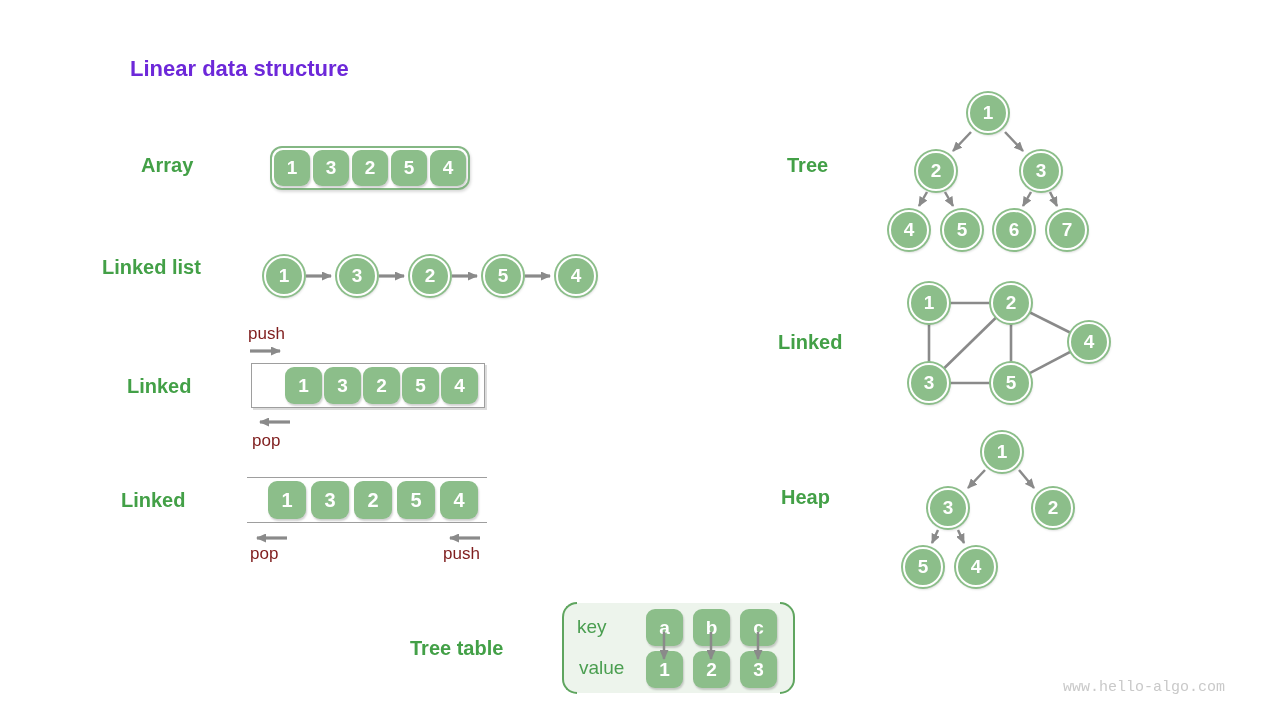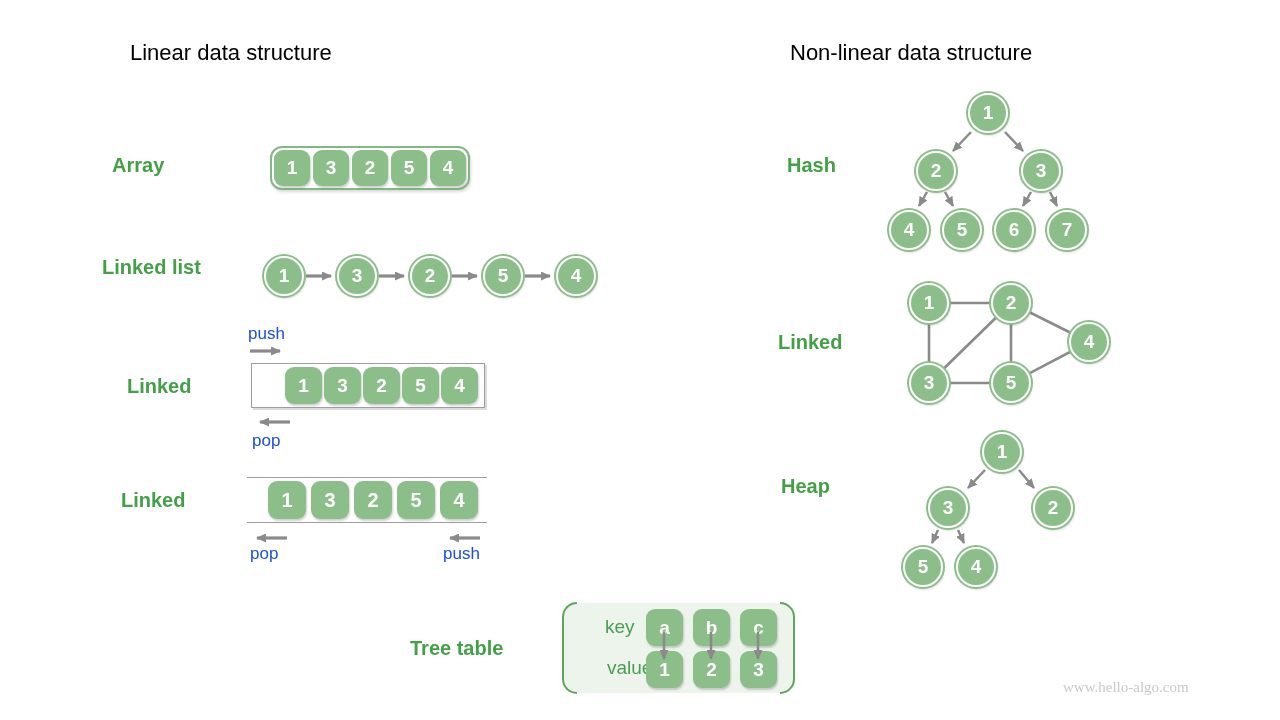--- a/index.html
+++ b/index.html
@@ -3,23 +3,23 @@
 <meta charset="utf-8">
 <style>
   html,body{margin:0;padding:0;background:#fff;}
   #canvas{position:relative;width:1280px;height:720px;background:#ffffff;overflow:hidden;
           font-family:"Liberation Sans",sans-serif;}
   svg.layer{position:absolute;left:0;top:0;pointer-events:none;}
   #svg-under{z-index:1;}
   .html-layer{position:absolute;left:0;top:0;width:100%;height:100%;z-index:2;}
   #svg-over{z-index:3;}
 
-  .h1{position:absolute;font-weight:normal;font-size:22px;color:#000000;white-space:nowrap;}
+  .h1{position:absolute;font-weight:bold;font-size:22px;color:#6d28d9;white-space:nowrap;margin-top:16px;}
   .lbl{position:absolute;font-weight:bold;font-size:20px;color:#43a047;white-space:nowrap;}
-  .op{position:absolute;font-size:17px;color:#1d4ed8;white-space:nowrap;}
+  .op{position:absolute;font-size:17px;color:#7f1d1d;white-space:nowrap;}
 
   .row{position:absolute;display:flex;}
   .sq{display:flex;align-items:center;justify-content:center;background:#8cbe8a;color:#fff;
       font-weight:bold;font-size:19px;border-radius:9px;box-shadow:1px 2px 2px rgba(0,0,0,.18);}
 
   .circle{position:absolute;width:40px;height:40px;box-sizing:border-box;border-radius:50%;
       background:#8cbe8a;border:2px solid #ffffff;
       box-shadow:0 0 0 2px #8cbe8a,1px 2px 3px rgba(0,0,0,.22);
       color:#fff;font-weight:bold;font-size:19px;display:flex;align-items:center;justify-content:center;}
 
@@ -35,25 +35,25 @@
   .queue-line{position:absolute;width:240px;height:0;border-top:1.6px solid #9e9e9e;}
   .queue-row{left:268px;top:481px;gap:5px;}
   .queue-row .sq{width:38px;height:38px;font-size:20px;}
 
   .hash-bg{position:absolute;left:563px;top:603px;width:232px;height:90px;background:#edf4ec;border-radius:14px;}
   .bracket{position:absolute;top:602px;width:15px;height:92px;box-sizing:border-box;border:2.5px solid transparent;}
   .bracket.l{left:562px;border-left-color:#5fa55f;border-top-color:#5fa55f;border-bottom-color:#5fa55f;
       border-right:none;border-radius:16px 0 0 16px;}
   .bracket.r{left:780px;border-right-color:#5fa55f;border-top-color:#5fa55f;border-bottom-color:#5fa55f;
       border-left:none;border-radius:0 16px 16px 0;}
-  .hash-lbl{position:absolute;font-size:19px;color:#4a9e50;white-space:nowrap;margin-left:28px;}
+  .hash-lbl{position:absolute;font-size:19px;color:#4a9e50;white-space:nowrap;}
   .hash-row{gap:10px;}
   .hash-row .sq{width:37px;height:37px;}
 
-  .watermark{position:absolute;left:1063px;top:679px;font-family:Liberation Serif, serif;
+  .watermark{position:absolute;left:1063px;top:679px;font-family:Liberation Mono, monospace;
       font-size:15px;color:#c9c9c9;white-space:nowrap;}
 
   .ar{stroke:#8a8a8a;stroke-width:2.5;fill:none;}
   .ar3{stroke-width:3.2;}
   .edge{stroke:#8a8a8a;stroke-width:2.6;fill:none;}
 </style>
 </head>
 <body>
 
 <div id="canvas">
@@ -66,23 +66,22 @@
       <line class="edge" x1="1011" y1="303" x2="1011" y2="383"></line>
       <line class="edge" x1="1011" y1="303" x2="1089" y2="342"></line>
       <line class="edge" x1="929" y1="383" x2="1011" y2="383"></line>
       <line class="edge" x1="1011" y1="383" x2="1089" y2="342"></line>
     </g>
   </svg>
 
   <div class="html-layer">
 
     <div class="h1" style="left:130px;top:40px">Linear data structure</div>
-    <div class="h1" style="left:790px;top:40px">Non-linear data structure</div>
-
-    <div class="lbl" style="left:112px;top:154px">Array</div>
+
+    <div class="lbl" style="left:141px;top:154px">Array</div>
     <div class="array-box">
       <div class="sq">1</div>
       <div class="sq">3</div>
       <div class="sq">2</div>
       <div class="sq">5</div>
       <div class="sq">4</div>
     </div>
 
     <div class="lbl" style="left:102px;top:256px">Linked list</div>
     <div class="circle" style="left:264px;top:256px">1</div>
@@ -126,37 +125,37 @@
       <div class="sq">a</div>
       <div class="sq">b</div>
       <div class="sq">c</div>
     </div>
     <div class="row hash-row" style="left:646px;top:651px">
       <div class="sq">1</div>
       <div class="sq">2</div>
       <div class="sq">3</div>
     </div>
 
-    <div class="lbl" style="left:787px;top:154px">Hash</div>
+    <div class="lbl" style="left:787px;top:154px">Tree</div>
     <div class="circle" style="left:968px;top:93px">1</div>
     <div class="circle" style="left:916px;top:151px">2</div>
     <div class="circle" style="left:1021px;top:151px">3</div>
     <div class="circle" style="left:889px;top:210px">4</div>
     <div class="circle" style="left:942px;top:210px">5</div>
     <div class="circle" style="left:994px;top:210px">6</div>
     <div class="circle" style="left:1047px;top:210px">7</div>
 
     <div class="lbl" style="left:778px;top:331px">Linked</div>
     <div class="circle" style="left:909px;top:283px">1</div>
     <div class="circle" style="left:991px;top:283px">2</div>
     <div class="circle" style="left:1069px;top:322px">4</div>
     <div class="circle" style="left:909px;top:363px">3</div>
     <div class="circle" style="left:991px;top:363px">5</div>
 
-    <div class="lbl" style="left:781px;top:475px">Heap</div>
+    <div class="lbl" style="left:781px;top:486px">Heap</div>
     <div class="circle" style="left:982px;top:432px">1</div>
     <div class="circle" style="left:928px;top:488px">3</div>
     <div class="circle" style="left:1033px;top:488px">2</div>
     <div class="circle" style="left:903px;top:547px">5</div>
     <div class="circle" style="left:956px;top:547px">4</div>
 
     <div class="watermark">www.hello-algo.com</div>
   </div>
 
   <svg id="svg-over" class="layer" width="1280" height="720">

